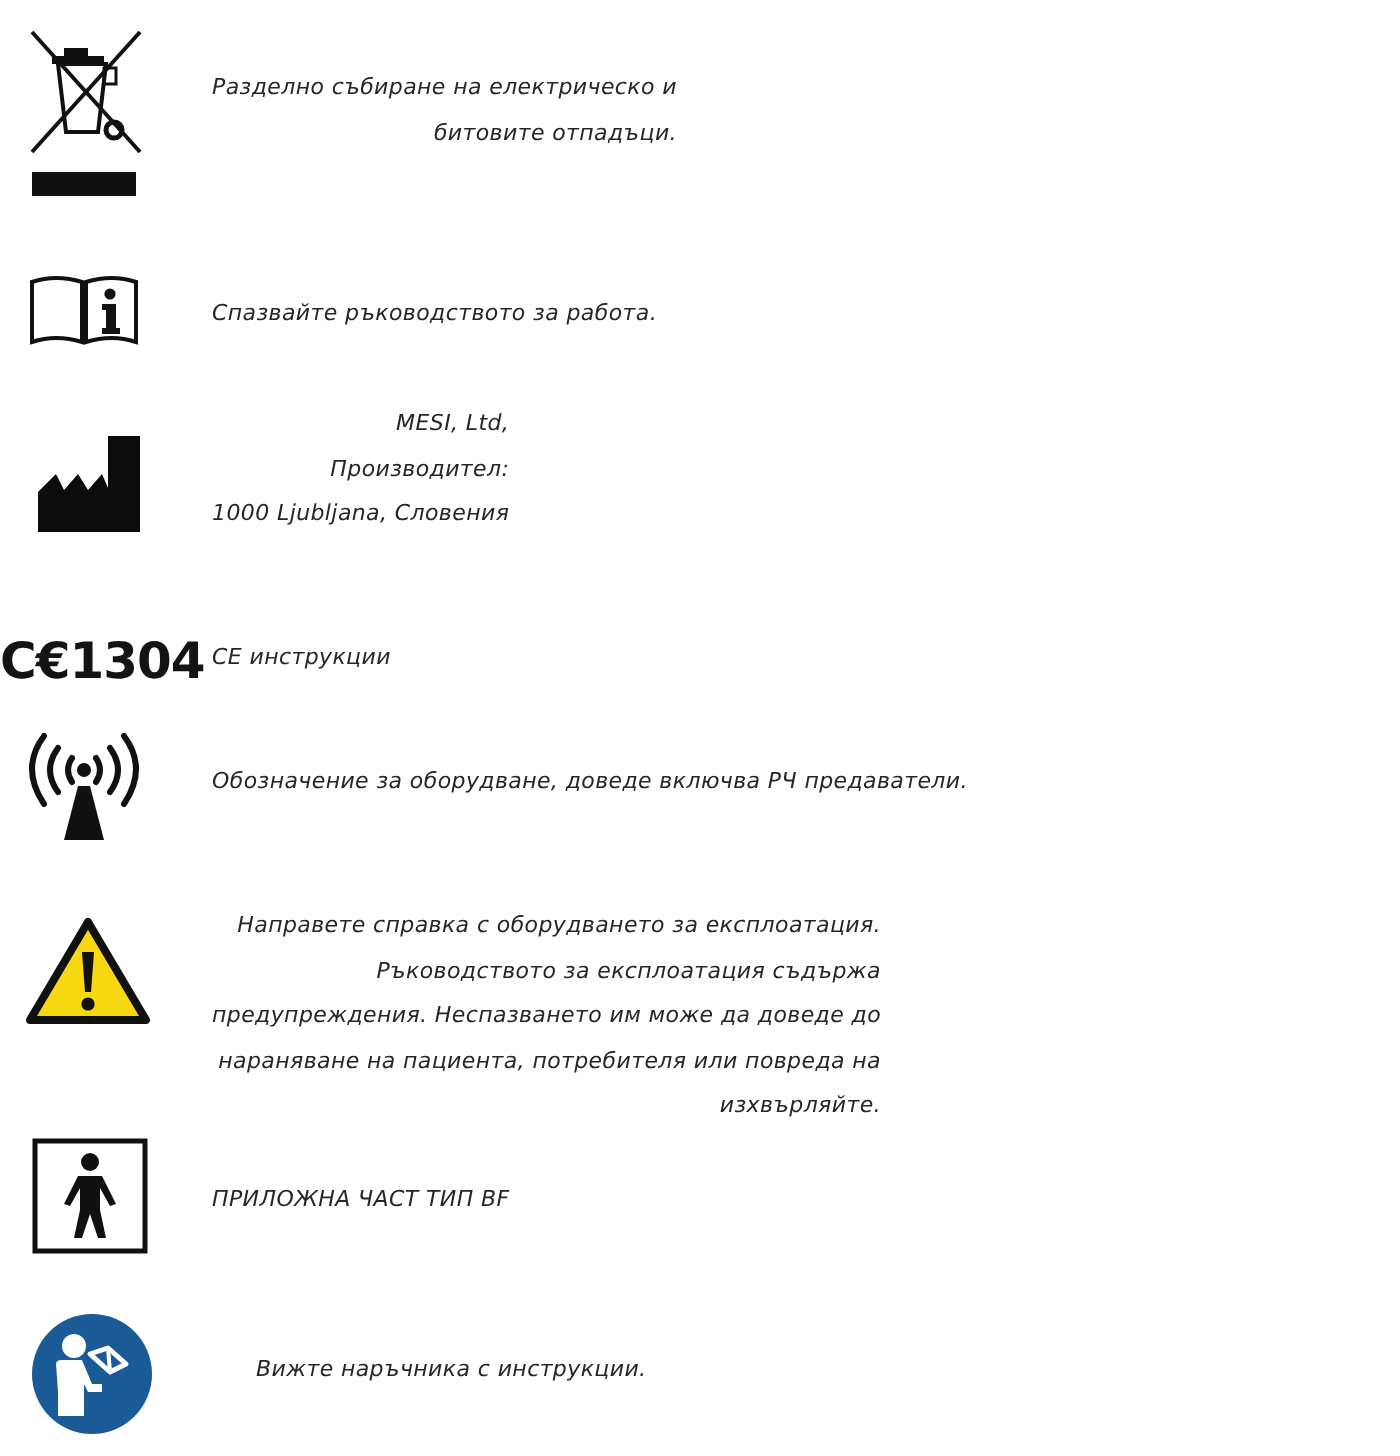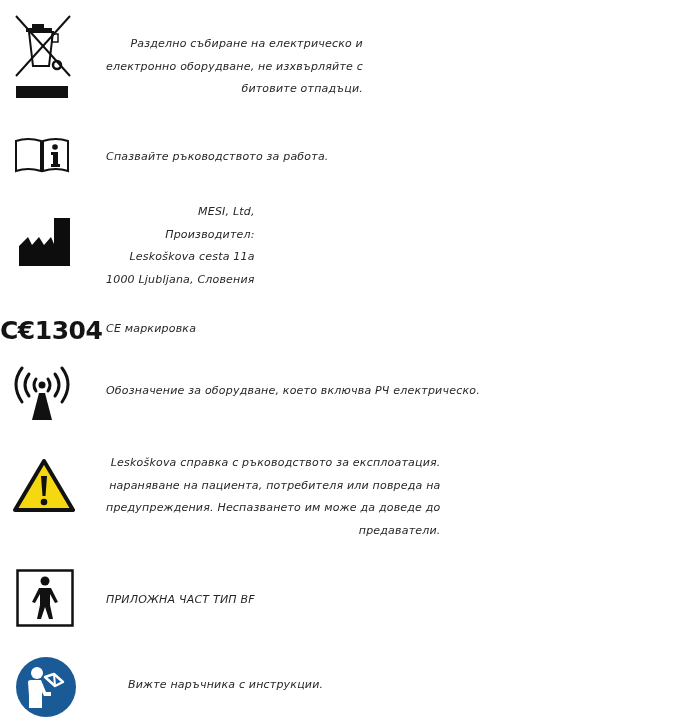--- a/index.html
+++ b/index.html
@@ -22,21 +22,20 @@
     <line x1="58" y1="2" x2="4" y2="62" stroke="#111" stroke-width="2"></line>
     <rect x="20" y="10" width="12" height="4" fill="#111"></rect>
     <rect x="14" y="14" width="26" height="4" fill="#111"></rect>
     <path d="M17 18 L21 52 L37 52 L41 18 Z" fill="none" stroke="#111" stroke-width="2"></path>
     <rect x="40" y="20" width="6" height="8" fill="none" stroke="#111" stroke-width="1.5"></rect>
     <circle cx="45" cy="51" r="4" fill="none" stroke="#111" stroke-width="2.5"></circle>
     <rect x="4" y="72" width="52" height="12" fill="#111"></rect>
   </svg>
   <div class="text" style="left:106px;top:33px">
     <div>Разделно събиране на електрическо и</div>
-    <div>електронно оборудване, не изхвърляйте с</div>
     <div>битовите отпадъци.</div>
   </div>
 </div>
 
 <div class="row">
   <svg class="icon" style="left:14px;top:137px" width="56" height="36" viewBox="0 0 56 36">
     <path d="M2 4 Q14 0 27 4 L27 34 Q14 30 2 34 Z" fill="none" stroke="#111" stroke-width="2"></path>
     <path d="M29 4 Q42 0 54 4 L54 34 Q42 30 29 34 Z" fill="none" stroke="#111" stroke-width="2"></path>
     <circle cx="41" cy="10" r="2.8" fill="#111"></circle>
     <path d="M37 15 L44 15 L44 27 L46 27 L46 30 L37 30 L37 27 L39 27 L39 18 L37 18 Z" fill="#111"></path>
@@ -46,61 +45,61 @@
   </div>
 </div>
 
 <div class="row">
   <svg class="icon" style="left:18px;top:218px" width="54" height="48" viewBox="0 0 54 48">
     <path d="M1 48 L1 28 L10 19 L14 27 L21 19 L26 27 L33 19 L36 26 L36 0 L52 0 L52 48 Z" fill="#0d0d0d"></path>
   </svg>
   <div class="text" style="left:106px;top:201px">
     <div>MESI, Ltd,</div>
     <div>Производител:</div>
-    <div>Leskoškova cesta 11a</div>
     <div>1000 Ljubljana, Словения</div>
   </div>
 </div>
 
 <div class="row" style="top:316px;height:30px">
   <span class="ce">C€1304</span>
   <div class="text" style="left:106px;top:2px">
-    <div>CE маркировка</div>
+    <div>CE инструкции</div>
   </div>
 </div>
 
 <div class="row">
   <svg class="icon" style="left:10px;top:362px" width="64" height="60" viewBox="0 0 64 60">
     <g fill="none" stroke="#111" stroke-width="3" stroke-linecap="round">
       <path d="M12 6 Q0 22 12 40"></path>
       <path d="M52 6 Q64 22 52 40"></path>
       <path d="M19 12 Q11 23 19 34"></path>
       <path d="M45 12 Q53 23 45 34"></path>
       <path d="M26 17 Q22 23 26 29"></path>
       <path d="M38 17 Q42 23 38 29"></path>
     </g>
     <circle cx="32" cy="23" r="3.5" fill="#111"></circle>
     <path d="M29 31 L35 31 L42 58 L22 58 Z" fill="#111"></path>
   </svg>
   <div class="text" style="left:106px;top:380px">
-    <div>Обозначение за оборудване, което включва РЧ електрическо.</div>
+    <div>Обозначение за оборудване, доведе включва РЧ предаватели.</div>
   </div>
 </div>
 
 <div class="row">
   <svg class="icon" style="left:12px;top:458px" width="64" height="56" viewBox="0 0 64 56">
     <path d="M32 3 L61 52 L3 52 Z" fill="#f5d80f" stroke="#111" stroke-width="4" stroke-linejoin="round"></path>
     <path d="M29 18 L35 18 L33.5 38 L30.5 38 Z" fill="#111"></path>
     <circle cx="32" cy="44" r="3.3" fill="#111"></circle>
   </svg>
   <div class="text" style="left:106px;top:452px">
-    <div>Leskoškova справка с ръководството за експлоатация.</div>
+    <div>Направете справка с оборудването за експлоатация.</div>
+    <div>Ръководството за експлоатация съдържа</div>
+    <div>предупреждения. Неспазването им може да доведе до</div>
     <div>нараняване на пациента, потребителя или повреда на</div>
-    <div>предупреждения. Неспазването им може да доведе до</div>
-    <div>предаватели.</div>
+    <div>изхвърляйте.</div>
   </div>
 </div>
 
 <div class="row">
   <svg class="icon" style="left:16px;top:569px" width="58" height="58" viewBox="0 0 58 58">
     <rect x="1.5" y="1.5" width="55" height="55" fill="none" stroke="#111" stroke-width="2.5"></rect>
     <circle cx="29" cy="12" r="4.5" fill="#111"></circle>
     <path d="M23 19 L35 19 L42 33 L39 34 L34 25 L34 36 L37 50 L33 50 L29 38 L25 50 L21 50 L24 36 L24 25 L19 34 L16 33 Z" fill="#111"></path>
   </svg>
   <div class="text" style="left:106px;top:589px">

